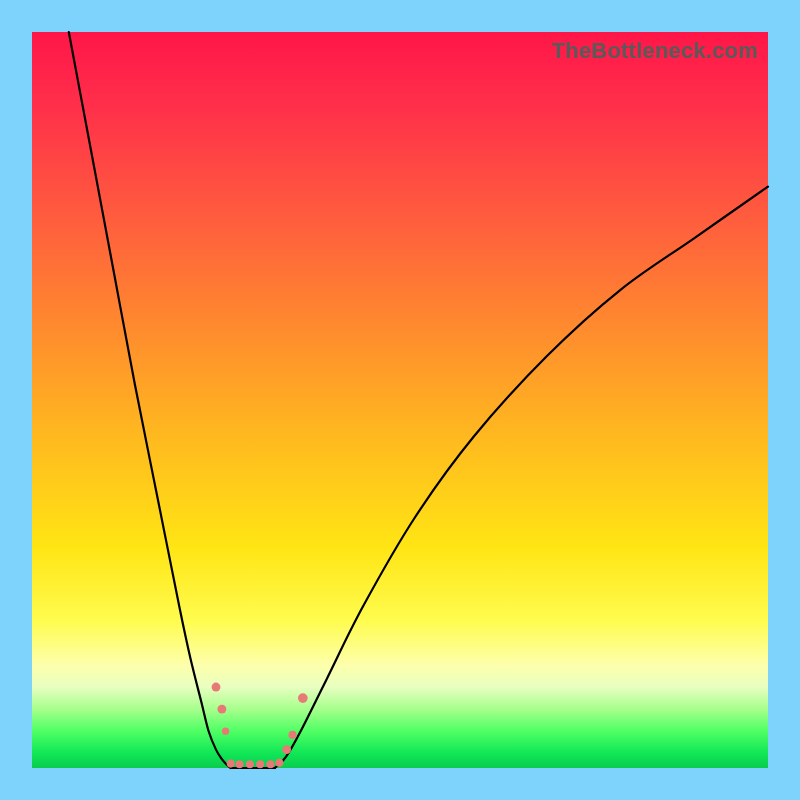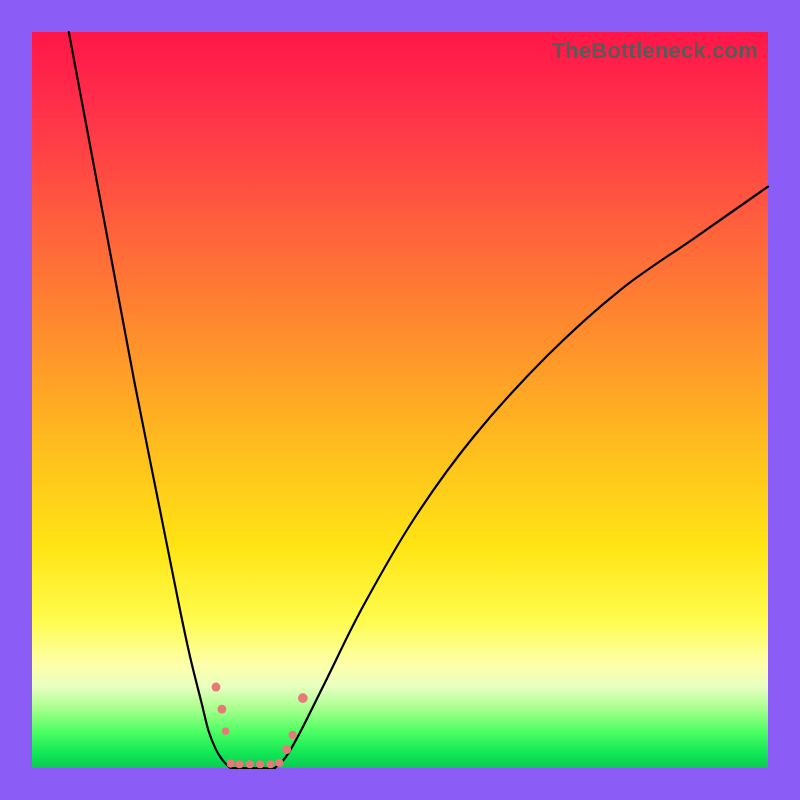--- a/index.html
+++ b/index.html
@@ -7,21 +7,21 @@
     padding: 0;
     width: 800px;
     height: 800px;
     background: #000;
     overflow: hidden;
   }
   .frame {
     position: relative;
     width: 800px;
     height: 800px;
-    background: #8b5cf6;
+    background: #7dd3fc;
   }
   .plot {
     position: absolute;
     left: 32px;
     top: 32px;
     width: 736px;
     height: 736px;
     
     background: linear-gradient(
       to bottom,

